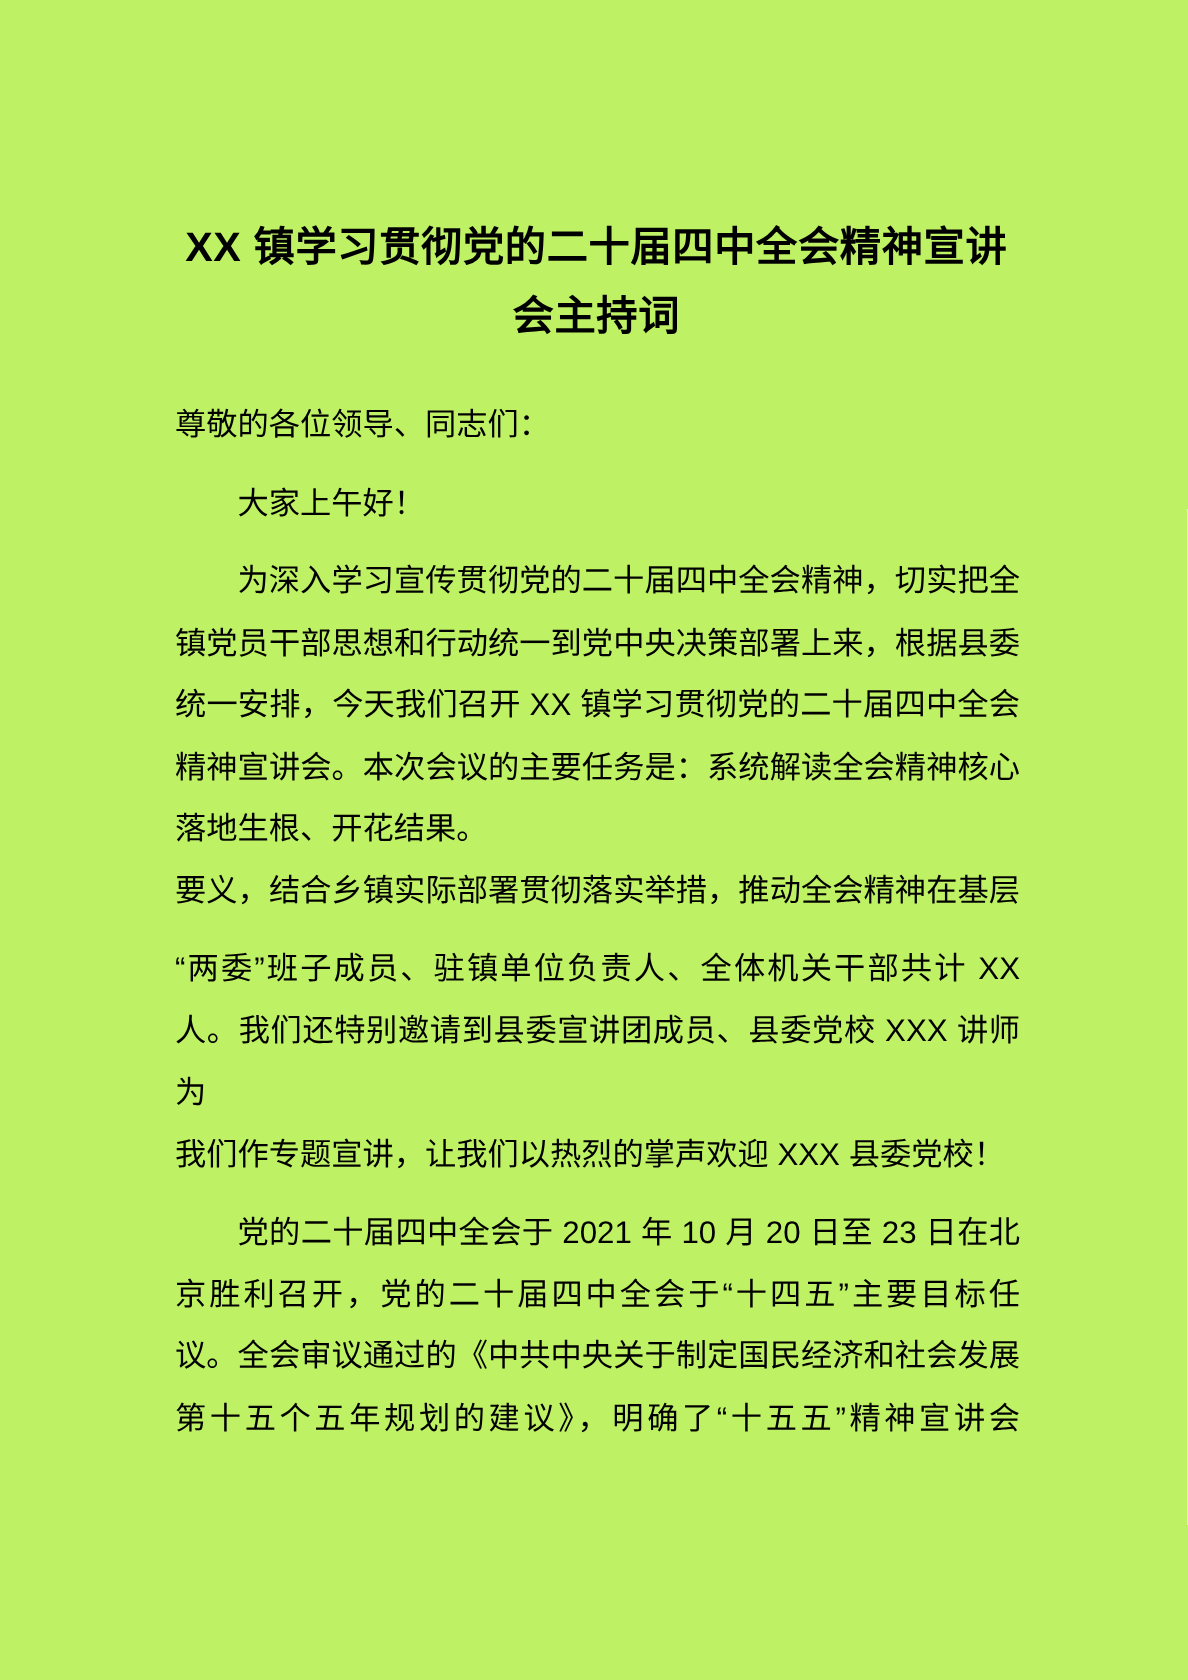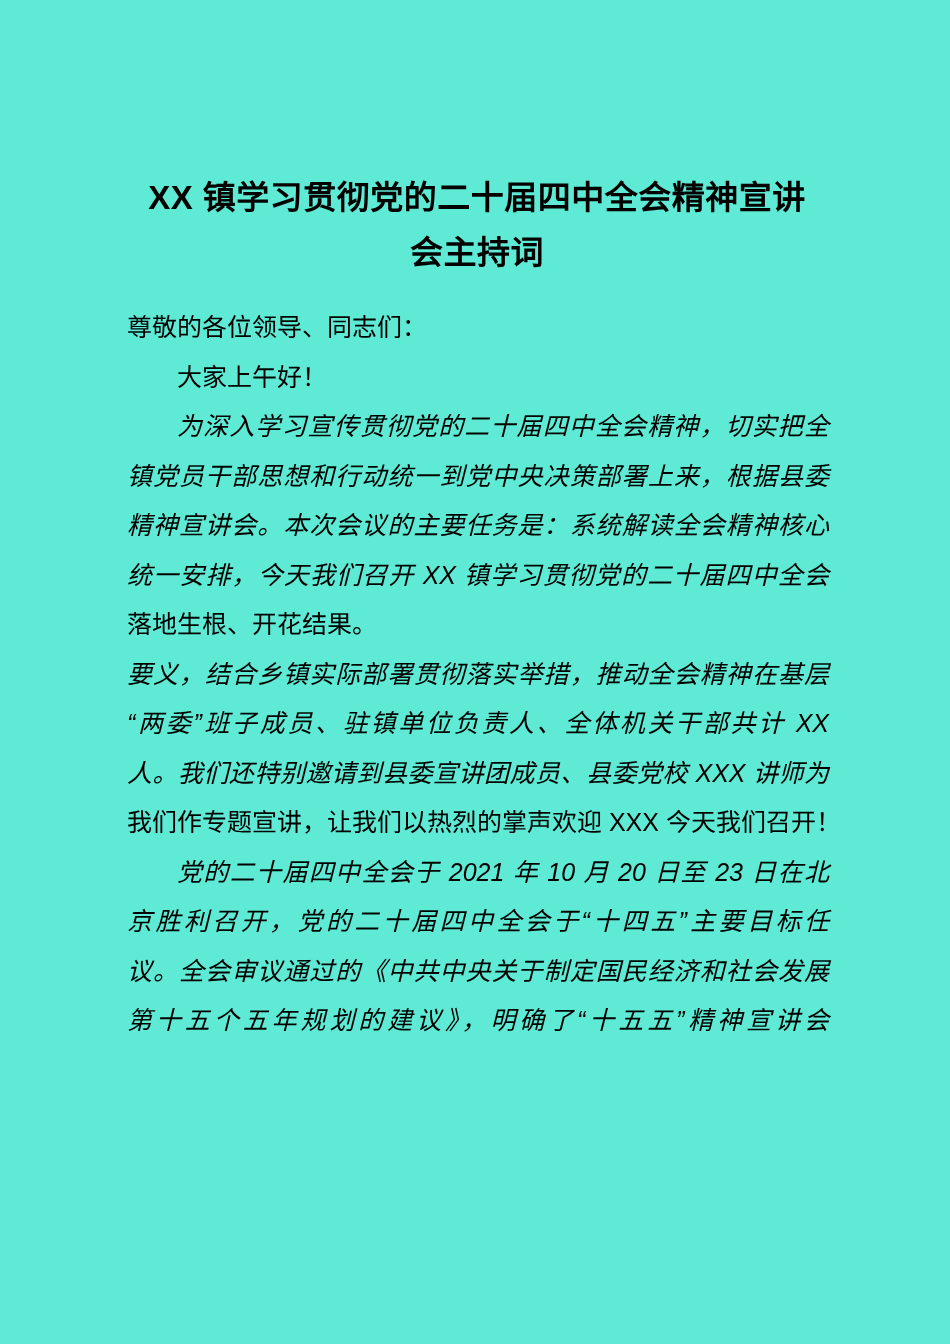--- a/index.html
+++ b/index.html
@@ -5,21 +5,21 @@
   html, body {
     margin: 0;
     padding: 0;
     background: #ffffff;
   }
   .page {
     position: relative;
     width: 950px;
     height: 1344px;
     margin: 0 auto;
-    background: #5eead4;
+    background: #bef264;
     color: #000000;
     font-family: "Liberation Sans", "DejaVu Sans", sans-serif;
     overflow: hidden;
   }
   .doc-title {
     position: absolute;
     top: 170px;
     left: 124px;
     width: 706px;
     margin: 0;
@@ -34,34 +34,33 @@
   }
   .doc-body {
     position: absolute;
     top: 303px;
     left: 127px;
     width: 702px;
     font-size: 25px;
     font-weight: 400;
   }
   .paragraph {
-    margin: 0;
+    margin: 13px;
     padding: 0;
   }
   .line {
     line-height: 49.5px;
     white-space: nowrap;
     text-align: left;
   }
   .line.justify {
     white-space: normal;
     text-align: justify;
     text-align-last: justify;
     text-justify: inter-ideograph;
-    font-style: italic;
   }
   .line.indent {
     text-indent: 2em;
   }
 </style>
 </head>
 <body>
 
 <div class="page">
   <h1 class="doc-title">
@@ -71,29 +70,29 @@
   <div class="doc-body" id="doc-body">
       <div class="paragraph">
         <div class="line">尊敬的各位领导、同志们：</div>
       </div>
       <div class="paragraph">
         <div class="line indent">大家上午好！</div>
       </div>
       <div class="paragraph">
         <div class="line justify indent">为深入学习宣传贯彻党的二十届四中全会精神，切实把全</div>
         <div class="line justify">镇党员干部思想和行动统一到党中央决策部署上来，根据县委</div>
+        <div class="line justify">统一安排，今天我们召开 XX 镇学习贯彻党的二十届四中全会</div>
         <div class="line justify">精神宣讲会。本次会议的主要任务是：系统解读全会精神核心</div>
-        <div class="line justify">统一安排，今天我们召开 XX 镇学习贯彻党的二十届四中全会</div>
         <div class="line">落地生根、开花结果。</div>
         <div class="line justify">要义，结合乡镇实际部署贯彻落实举措，推动全会精神在基层</div>
       </div>
       <div class="paragraph">
         <div class="line justify">“两委”班子成员、驻镇单位负责人、全体机关干部共计 XX</div>
         <div class="line justify">人。我们还特别邀请到县委宣讲团成员、县委党校 XXX 讲师为</div>
-        <div class="line">我们作专题宣讲，让我们以热烈的掌声欢迎 XXX 今天我们召开！</div>
+        <div class="line">我们作专题宣讲，让我们以热烈的掌声欢迎 XXX 县委党校！</div>
       </div>
       <div class="paragraph">
         <div class="line justify indent">党的二十届四中全会于 2021 年 10 月 20 日至 23 日在北</div>
         <div class="line justify">京胜利召开，党的二十届四中全会于“十四五”主要目标任</div>
         <div class="line justify">议。全会审议通过的《中共中央关于制定国民经济和社会发展</div>
         <div class="line justify">第十五个五年规划的建议》，明确了“十五五”精神宣讲会</div>
       </div>
     </div>
 </div>
 

